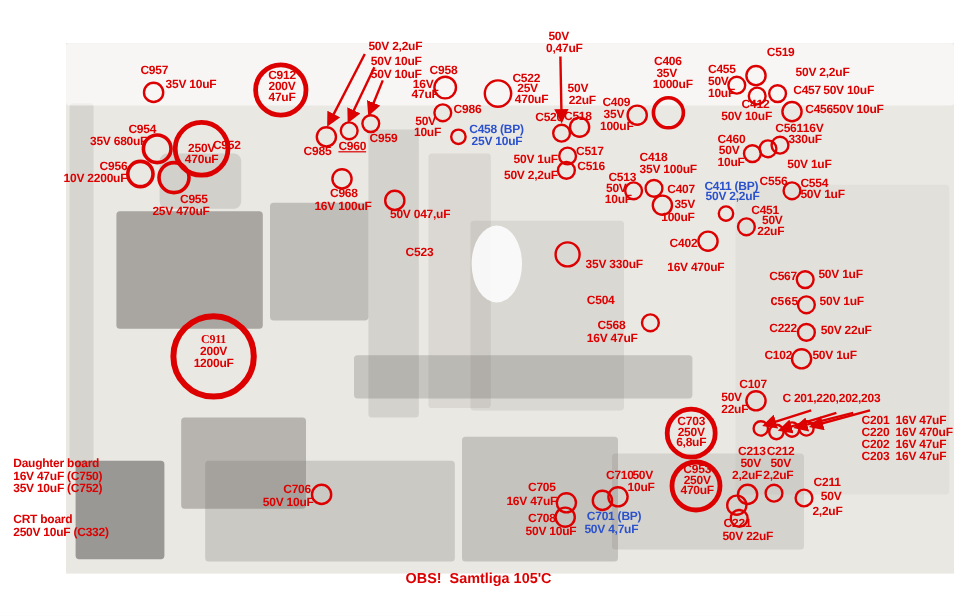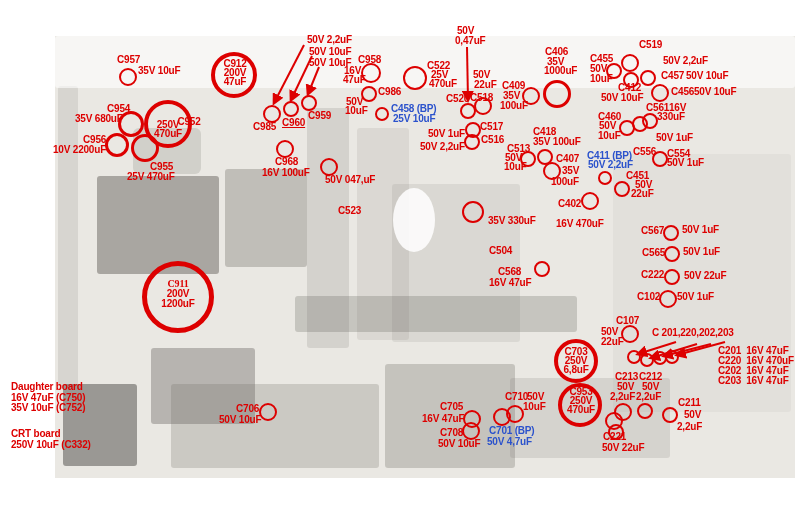--- a/index.html
+++ b/index.html
@@ -153,21 +153,21 @@
       <div class="lab" style="left: 488px; top: 216px;">35V 330uF</div>
       <div class="lab" style="left: 558px; top: 199px;">C402</div>
       <div class="lab" style="left: 556px; top: 219px;">16V 470uF</div>
       <div class="lab" style="left: 498px; top: 267px;">C568</div>
       <div class="lab" style="left: 489px; top: 278px;">16V 47uF</div>
       <div class="lab ctr" style="left: 178px; top: 279px; font-family: Liberation Serif, serif;">C911</div>
       <div class="lab ctr" style="left: 178px; top: 289px;">200V</div>
       <div class="lab ctr" style="left: 178px; top: 299px;">1200uF</div>
       <div class="lab" style="left: 641px; top: 226px;">C567</div>
       <div class="lab" style="left: 682px; top: 225px;">50V 1uF</div>
-      <div class="lab" style="left: 642px; top: 248px;">C565</div>
+      <div class="lab" style="left: 642px; top: 248px; font-family: Liberation Mono, monospace;">C565</div>
       <div class="lab" style="left: 683px; top: 247px;">50V 1uF</div>
       <div class="lab" style="left: 641px; top: 270px;">C222</div>
       <div class="lab" style="left: 684px; top: 271px;">50V 22uF</div>
       <div class="lab" style="left: 637px; top: 292px;">C102</div>
       <div class="lab" style="left: 677px; top: 292px;">50V 1uF</div>
       <div class="lab" style="left: 616px; top: 316px;">C107</div>
       <div class="lab" style="left: 601px; top: 327px;">50V</div>
       <div class="lab" style="left: 601px; top: 337px;">22uF</div>
       <div class="lab" style="left: 652px; top: 328px;">C 201,220,202,203</div>
       <div class="lab" style="left: 718px; top: 346px;">C201  16V 47uF</div>
@@ -262,14 +262,15 @@
       <div class="circ" style="left: 608px; top: 424px; width: 16px; height: 16px; border-width: 2px;"></div>
       <div class="circ" style="left: 554px; top: 339px; width: 44px; height: 44px; border-width: 4px;"></div>
       <div class="circ" style="left: 558px; top: 383px; width: 44px; height: 44px; border-width: 4px;"></div>
       <div class="circ" style="left: 493px; top: 408px; width: 18px; height: 18px; border-width: 2px;"></div>
       <div class="circ" style="left: 506px; top: 405px; width: 18px; height: 18px; border-width: 2px;"></div>
       <div class="circ" style="left: 463px; top: 410px; width: 18px; height: 18px; border-width: 2px;"></div>
       <div class="circ" style="left: 462px; top: 422px; width: 18px; height: 18px; border-width: 2px;"></div>
       <div class="circ" style="left: 259px; top: 403px; width: 18px; height: 18px; border-width: 2px;"></div>
     </div>
 
+  <div class="footer">OBS!  Samtliga 105'C</div>
 
 </div>
 
 </body></html>

